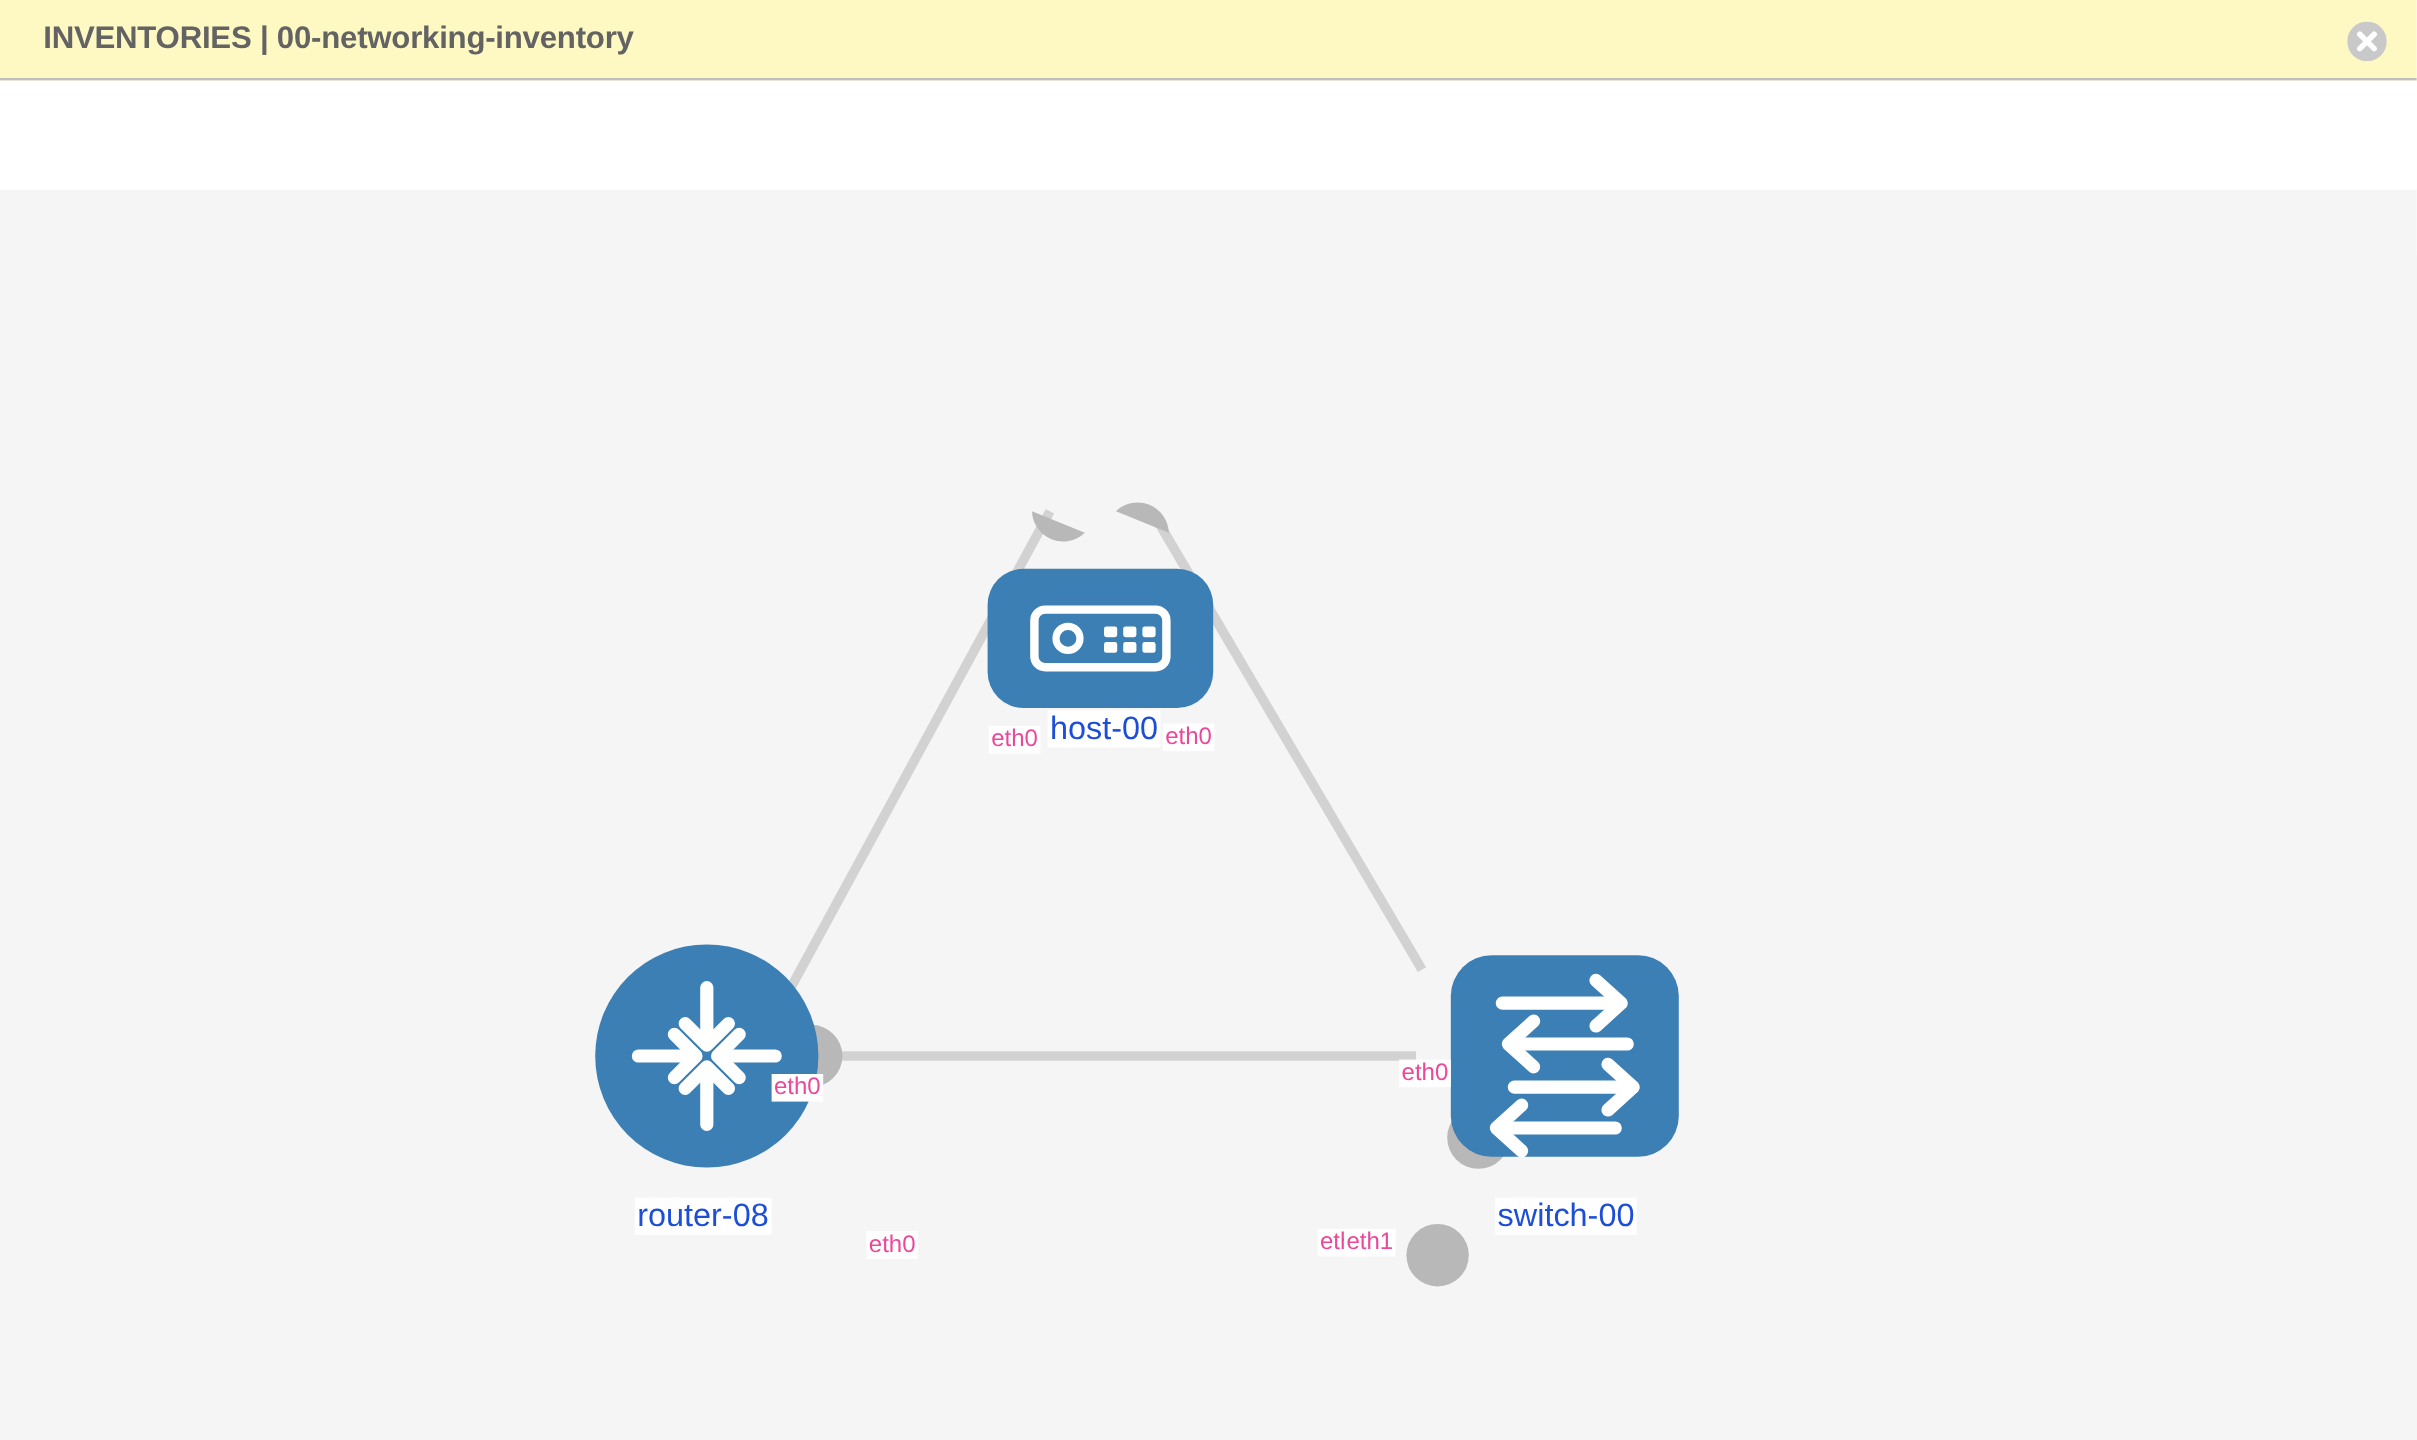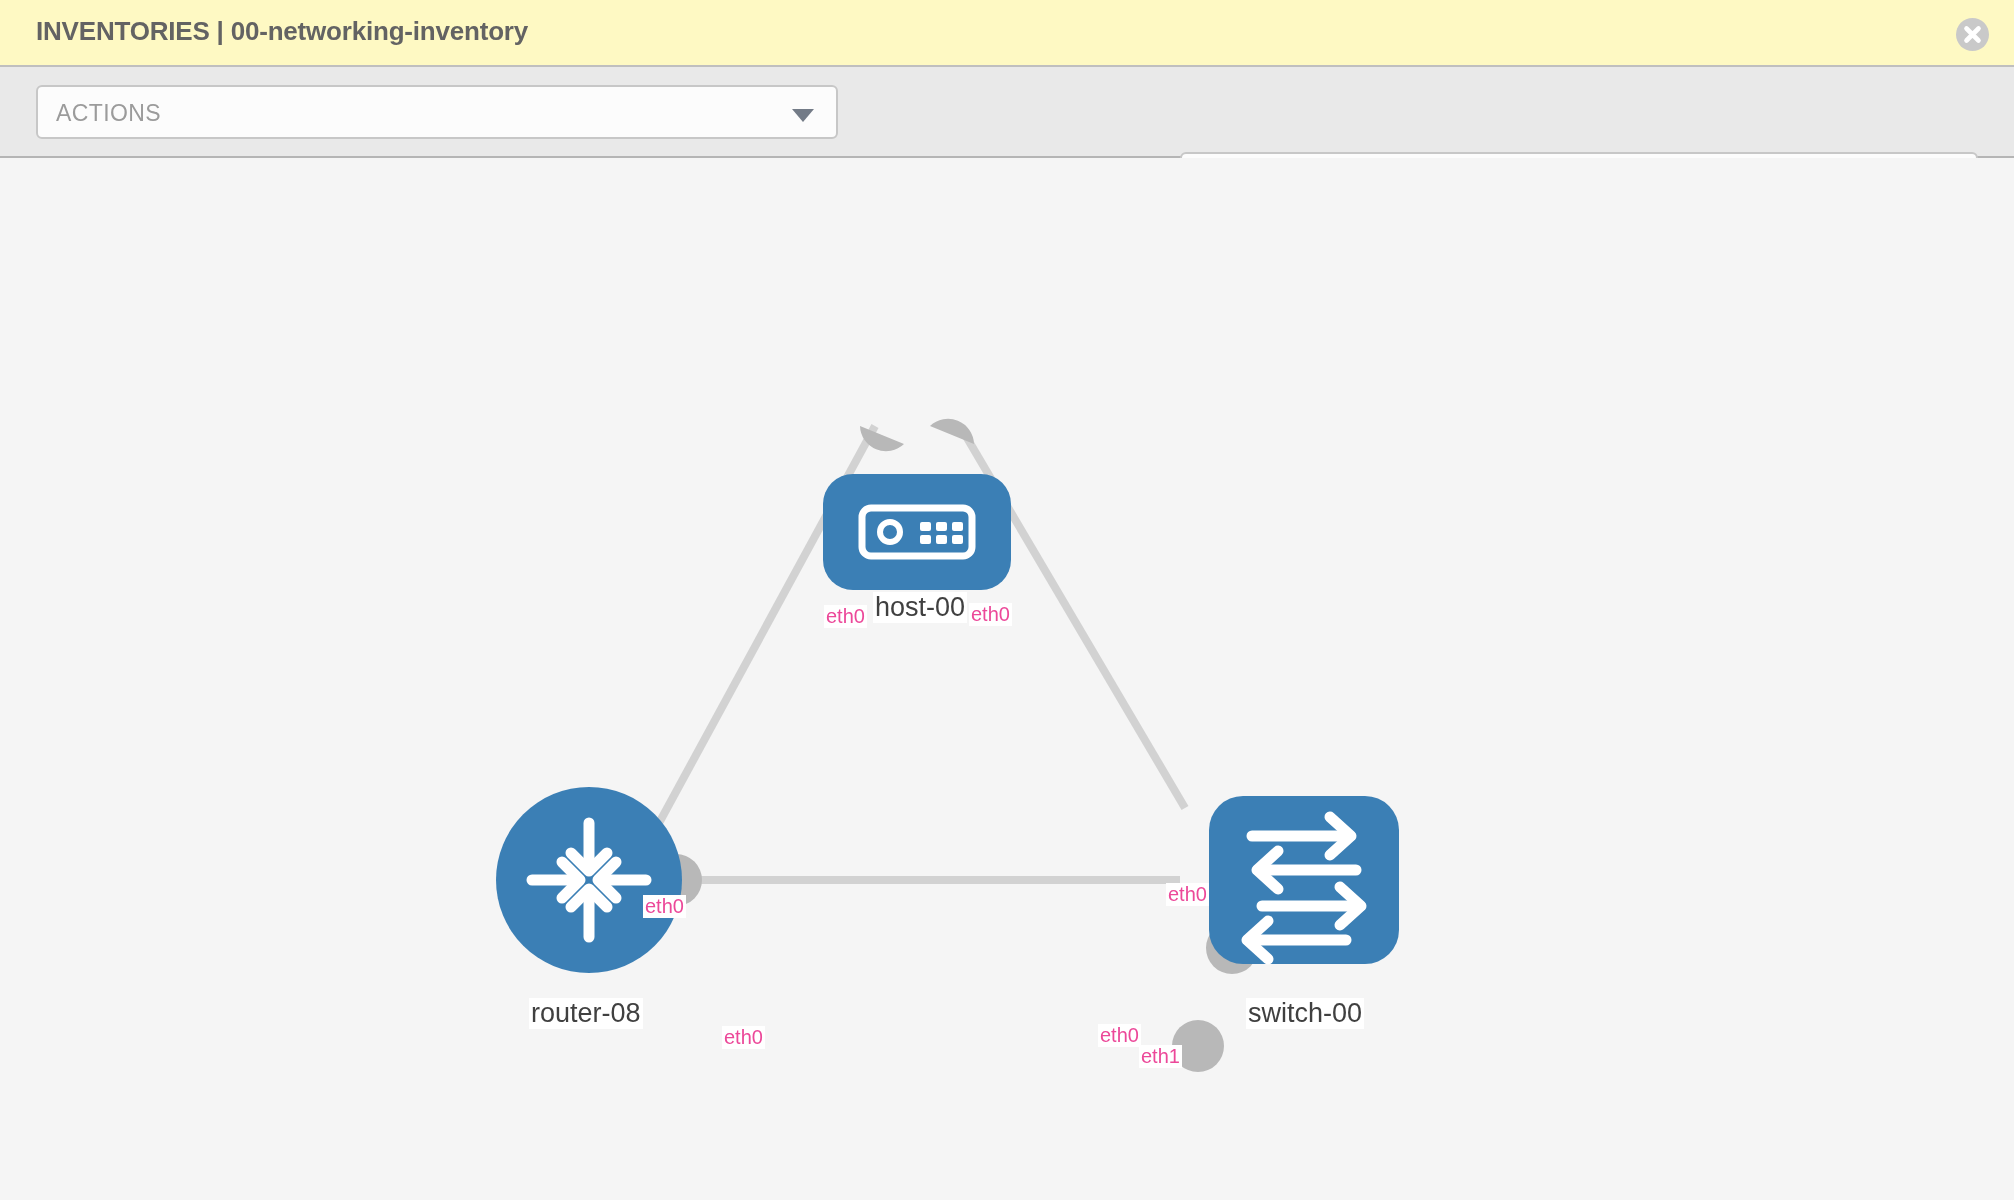--- a/index.html
+++ b/index.html
@@ -97,21 +97,21 @@
   .topology-svg {
     position: absolute; left: 0; top: 0;
     width: 2014px; height: 1042px;
     display: block;
   }
 
   
   .node-label {
     position: absolute;
     font-size: 27px;
-    color: #404040;
+    color: #1d4ed8;
     background: #ffffff;
     white-space: nowrap;
     padding: 0 2px;
     line-height: 1.15;
   }
   .iface-label {
     position: absolute;
     font-size: 20px;
     color: #ec4899;
     background: #ffffff;
@@ -128,51 +128,20 @@
   <div class="header">
     <div class="page-title">INVENTORIES | 00-networking-inventory</div>
     <div class="close-btn">
       <svg width="33" height="33" viewBox="0 0 33 33" aria-hidden="true">
         <circle cx="16.5" cy="16.5" r="16.5" fill="#c9c9c9"></circle>
         <path d="M10.5 10.5 L22.5 22.5 M22.5 10.5 L10.5 22.5" stroke="#ffffff" stroke-width="4.6" stroke-linecap="round"></path>
       </svg>
     </div>
   </div>
 
-  <div class="toolbar">
-
-    <div class="actions-select">
-      <span class="label">ACTIONS</span>
-      <span class="caret"></span>
-    </div>
-
-    <div class="tool-icon" id="wrench-icon">
-      <svg width="42" height="42" viewBox="0 0 42 42" aria-hidden="true">
-        <g fill="#6d7581">
-          <path d="M31.2 5.4 a12.2 12.2 0 0 0 -12.4 17.0 L6.6 34.6 a3.2 3.2 0 0 0 4.5 4.5 L23.3 26.9
-                   a12.2 12.2 0 0 0 16.9 -12.5 l-6.6 6.6 -5.9 -1.0 -1.0 -5.9 z"></path>
-        </g>
-      </svg>
-    </div>
-
-    <div class="tool-icon" id="key-icon">
-      <svg width="42" height="42" viewBox="0 0 42 42" aria-hidden="true">
-        <g fill="none" stroke="#6d7581" stroke-width="4.2" stroke-linecap="round">
-          <circle cx="14.5" cy="15.5" r="8.0"></circle>
-          <path d="M20.4 21.4 L34.5 35.5"></path>
-          <path d="M29.0 30.0 L33.5 25.5"></path>
-        </g>
-      </svg>
-    </div>
-
-    <div class="search-box">
-      <span class="label">SEARCH</span>
-      <span class="caret"></span>
-    </div>
-  </div>
 
   <div class="canvas">
 
     <svg class="topology-svg" viewBox="0 0 2014 1042">
 
       <g stroke="#d2d2d2" stroke-width="8" fill="none">
         <line x1="875" y1="268" x2="640" y2="700"></line>
         <line x1="960" y1="268" x2="1185" y2="650"></line>
         <line x1="660" y1="722" x2="1180" y2="722"></line>
       </g>
@@ -248,16 +217,16 @@
 
     <div class="iface-label" style="left:824px; top:447px;">eth0</div>
     <div class="iface-label" style="left:969px; top:445px;">eth0</div>
 
     <div class="iface-label" style="left:643px; top:737px;">eth0</div>
     <div class="iface-label" style="left:1166px; top:725px;">eth0</div>
 
     <div class="iface-label" style="left:722px; top:868px;">eth0</div>
 
     <div class="iface-label" style="left:1098px; top:866px;">eth0</div>
-    <div class="iface-label" style="left:1120px; top:887px;margin-left:19px;">eth1</div>
+    <div class="iface-label" style="left:1120px; top:866px;">eth1</div>
 
   </div>
 </div>
 
 </body></html>

